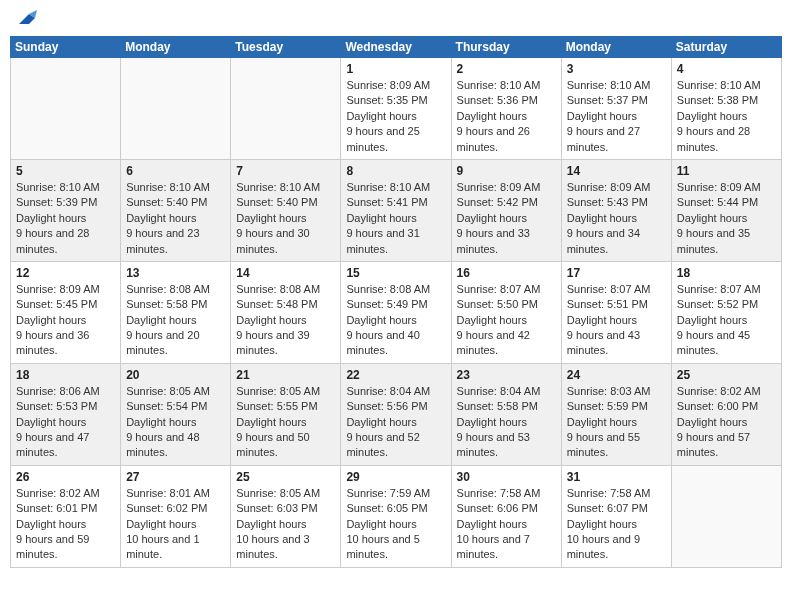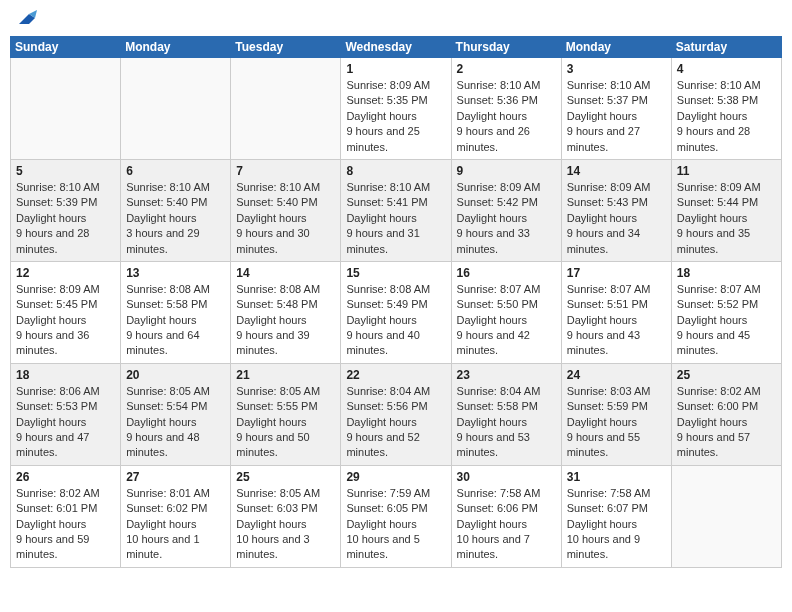--- a/index.html
+++ b/index.html
@@ -160,21 +160,21 @@
           <span>Daylight hours</span><br>
           <span>9 hours and 28 minutes.</span>
         </div>
         </td>
         <td>
         <span class="day-num">6</span>
         <div class="day-info">
           <span>Sunrise: </span><span>8:10 AM</span><br>
           <span>Sunset: </span><span>5:40 PM</span><br>
           <span>Daylight hours</span><br>
-          <span>3 hours and 29 minutes.</span>
+          <span>9 hours and 23 minutes.</span>
         </div>
         </td>
         <td>
         <span class="day-num">7</span>
         <div class="day-info">
           <span>Sunrise: </span><span>8:10 AM</span><br>
           <span>Sunset: </span><span>5:40 PM</span><br>
           <span>Daylight hours</span><br>
           <span>9 hours and 30 minutes.</span>
         </div>
@@ -225,21 +225,21 @@
           <span>Daylight hours</span><br>
           <span>9 hours and 36 minutes.</span>
         </div>
         </td>
         <td>
         <span class="day-num">13</span>
         <div class="day-info">
           <span>Sunrise: </span><span>8:08 AM</span><br>
           <span>Sunset: </span><span>5:58 PM</span><br>
           <span>Daylight hours</span><br>
-          <span>9 hours and 64 minutes.</span>
+          <span>9 hours and 20 minutes.</span>
         </div>
         </td>
         <td>
         <span class="day-num">14</span>
         <div class="day-info">
           <span>Sunrise: </span><span>8:08 AM</span><br>
           <span>Sunset: </span><span>5:48 PM</span><br>
           <span>Daylight hours</span><br>
           <span>9 hours and 39 minutes.</span>
         </div>

